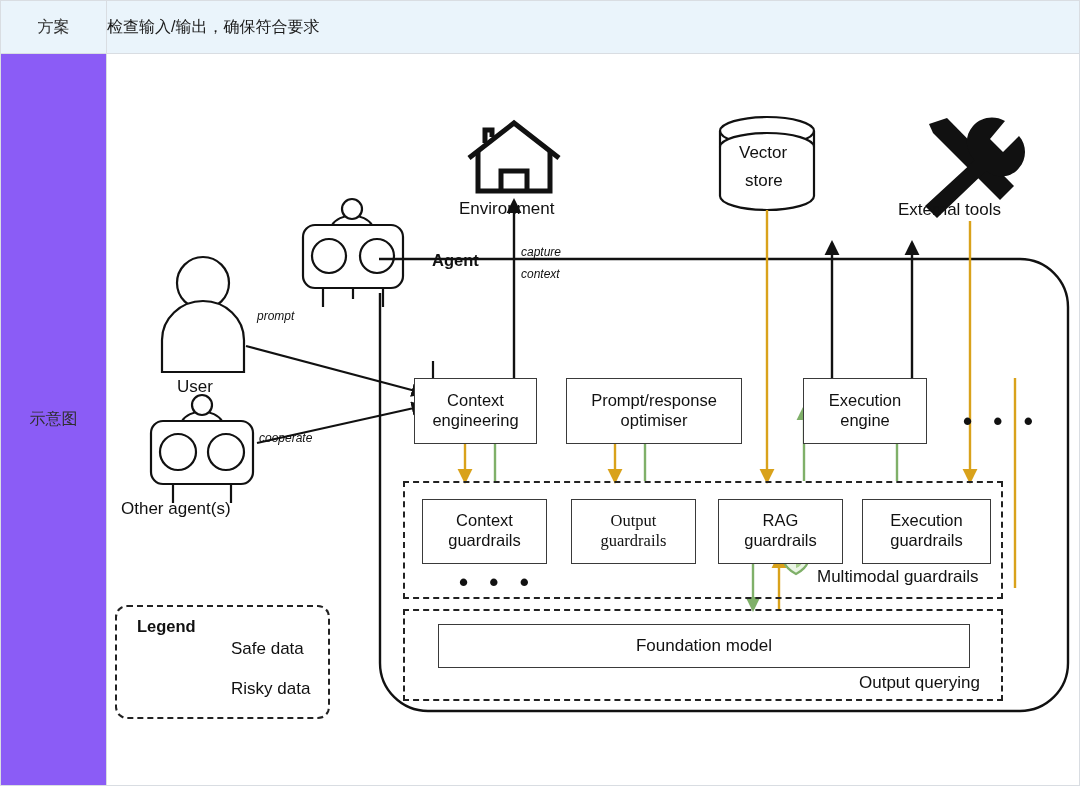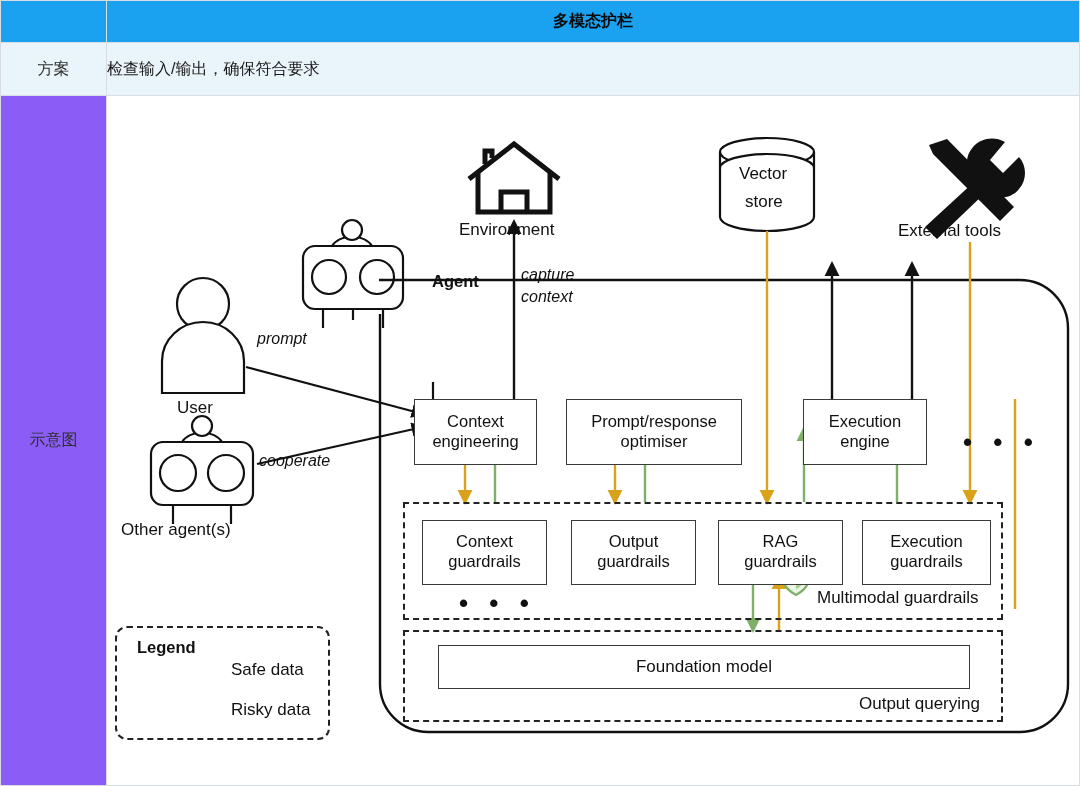--- a/index.html
+++ b/index.html
@@ -75,21 +75,21 @@
 
   
   .lbl {
     position: absolute;
     font-family: "Liberation Sans", sans-serif;
     color: #111;
     white-space: nowrap;
     line-height: 1.18;
   }
   .lbl-17 { font-size: 17px; }
-  .lbl-ital { font-style: italic; font-size: 16px; }
+  .lbl-ital { font-style: italic; font-size: 12px; }
   .lbl-bold { font-weight: bold; font-size: 16.5px; text-align: center; }
 
   
   .pbox {
     position: absolute;
     border: 1.8px solid #3a3a3a;
     background: #fff;
     display: flex;
     align-items: center;
     justify-content: center;
@@ -146,24 +146,20 @@
 <body>
 
 <div id="page">
 
   <table class="tbl">
     <colgroup>
         <col class="col-label">
         <col>
       </colgroup>
     <tbody>
-      <tr>
-        <td class="hdr-blank"></td>
-        <td class="hdr-cell">多模态护栏</td>
-      </tr>
       <tr class="row-b">
         <td class="row-label">方案</td>
         <td class="row-value">检查输入/输出，确保符合要求</td>
       </tr>
       <tr class="row-c">
         <td class="row-label">示意图</td>
         <td class="diagram-cell">
 
           <div class="diagram">
 
@@ -316,21 +312,21 @@
 
             <div class="dashbox" style="left:296px; top:378px; width:600px; height:118px;"></div>
 
             <div class="gbox" style="left:315px; top:396px; width:125px; height:65px;">
               <span>
                 <span>Context</span><br>
                 <span>guardrails</span>
               </span>
             </div>
 
-            <div class="gbox" style="left:464px; top:396px; width:125px; height:65px;">
+            <div class="gbox" style="left:464px; top:396px; width:125px; height:65px;font-family:Liberation Serif, serif;">
               <span>
                 <span>Output</span><br>
                 <span>guardrails</span>
               </span>
             </div>
 
             <div class="gbox" style="left:611px; top:396px; width:125px; height:65px;">
               <span>
                 <span>RAG</span><br>
                 <span>guardrails</span>

